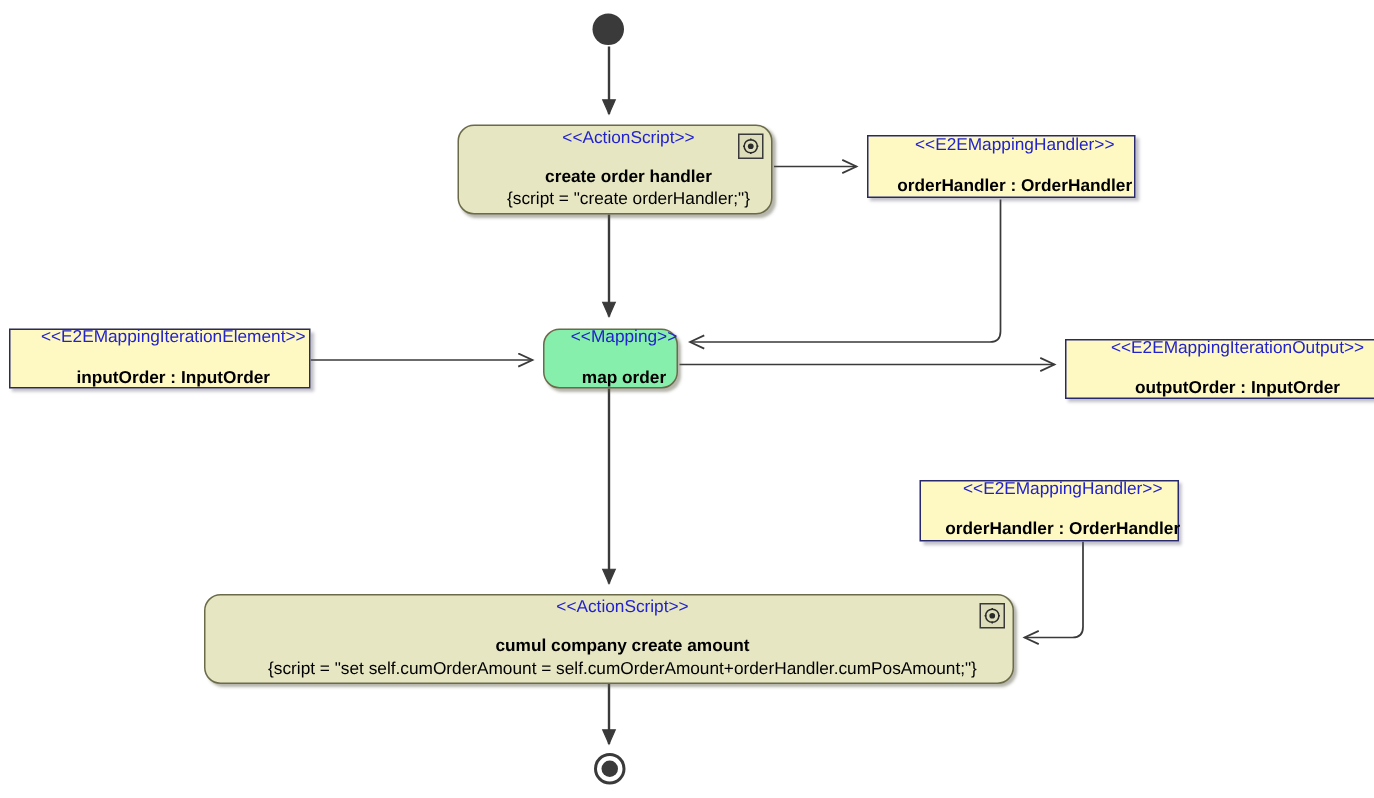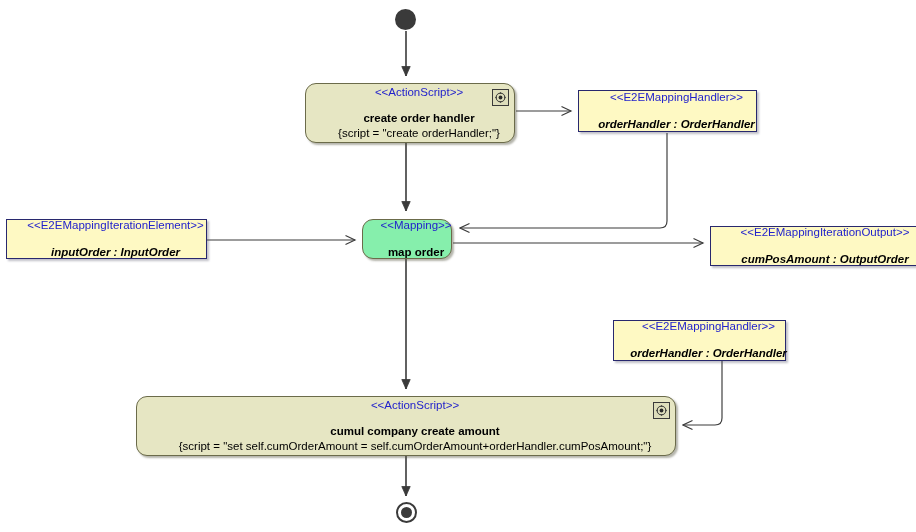--- a/index.html
+++ b/index.html
@@ -34,21 +34,21 @@
   .mapping{
     background:#86efac;border:1px solid #6b6b4a;border-radius:11px;
     box-shadow:2px 2px 2px rgba(90,90,70,0.45);
   }
   
   .objnode{
     background:#fef9c3;border:1px solid #28286e;
     box-shadow:2px 2px 2px rgba(90,90,110,0.38);
   }
   .objnode .stereo{color:#2222cc;}
-  .objnode .nname{color:#000;font-style:italic;}
+  .objnode .nname{color:#000;}
 
   
   .gear-badge{
     position:absolute;width:15px;height:15px;
     border:1px solid #3a3a3a;background:#ddddbb;
     display:flex;align-items:center;justify-content:center;
   }
   .gear-badge svg{display:block;}
 
   
@@ -124,21 +124,21 @@
     <div class="nname">inputOrder : InputOrder</div>
   </div>
 
   <div class="node mapping" style="left:362px;top:219px;width:90px;height:40px;">
     <div class="stereo">&lt;&lt;Mapping&gt;&gt;</div>
     <div class="nname">map order</div>
   </div>
 
   <div class="node objnode" style="left:710px;top:226px;width:212px;height:40px;">
     <div class="stereo">&lt;&lt;E2EMappingIterationOutput&gt;&gt;</div>
-    <div class="nname">cumPosAmount : OutputOrder</div>
+    <div class="nname">outputOrder : InputOrder</div>
   </div>
 
   <div class="node objnode" style="left:613px;top:320px;width:173px;height:41px;">
     <div class="stereo">&lt;&lt;E2EMappingHandler&gt;&gt;</div>
     <div class="nname">orderHandler : OrderHandler</div>
   </div>
 
   <div class="node action" style="left:136px;top:396px;width:540px;height:60px;">
     <div class="stereo">&lt;&lt;ActionScript&gt;&gt;</div>
     <div class="nname">cumul company create amount</div>

